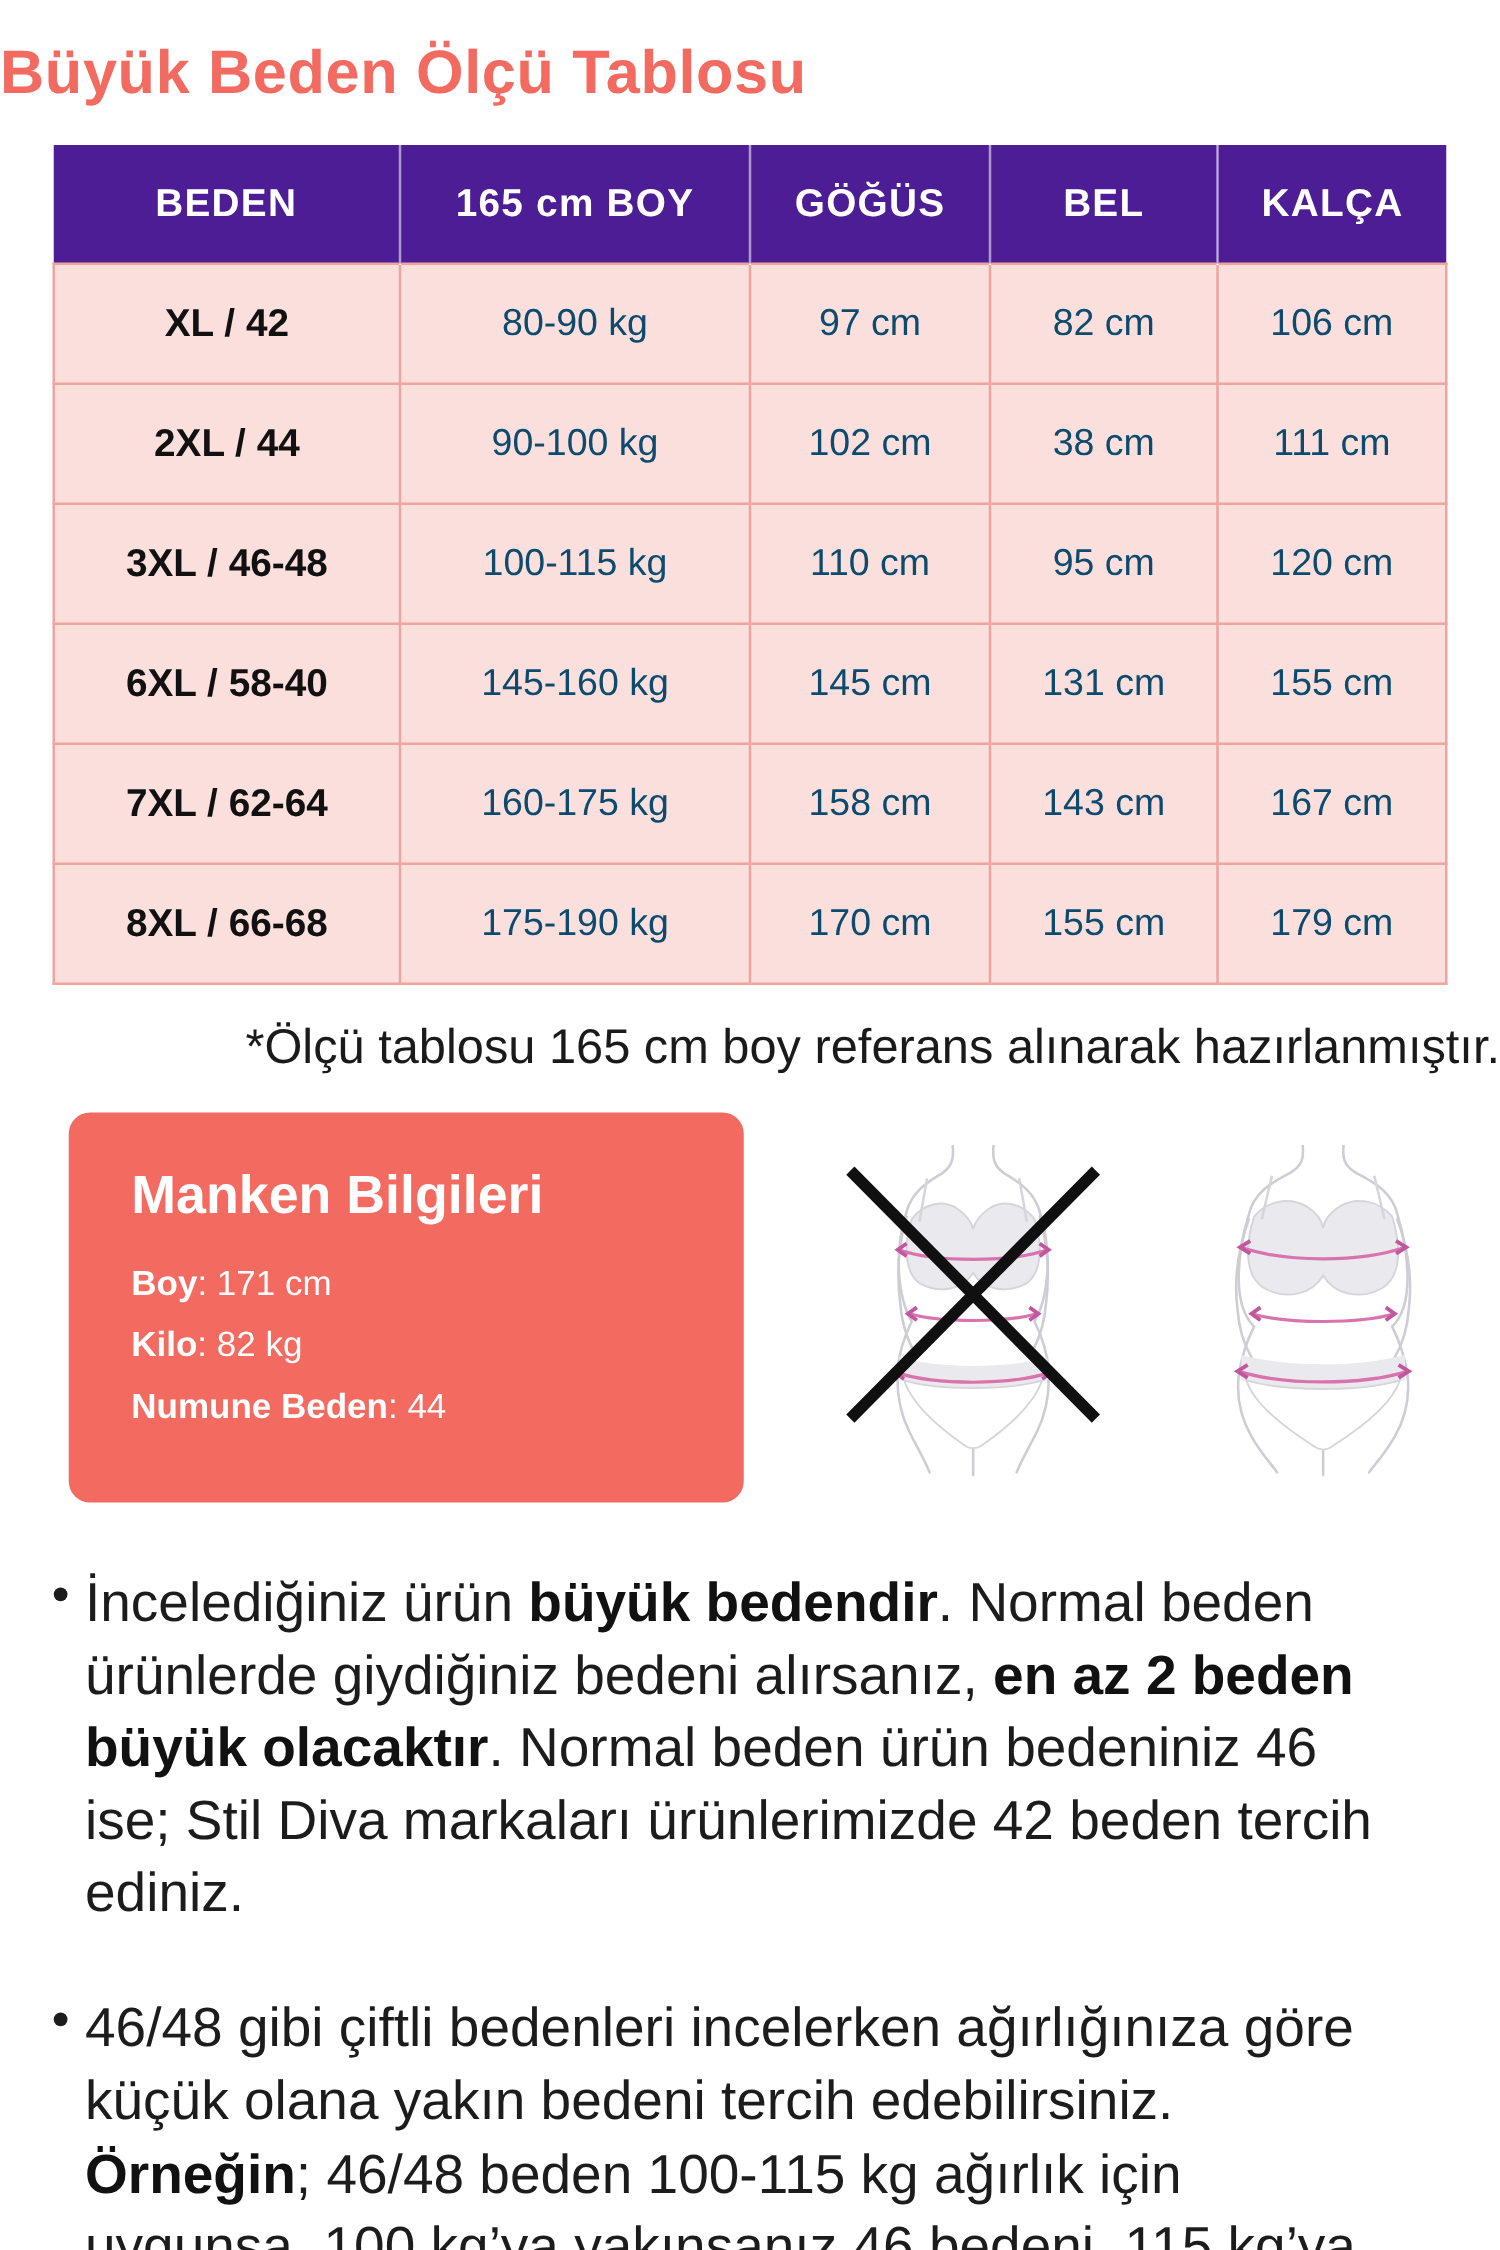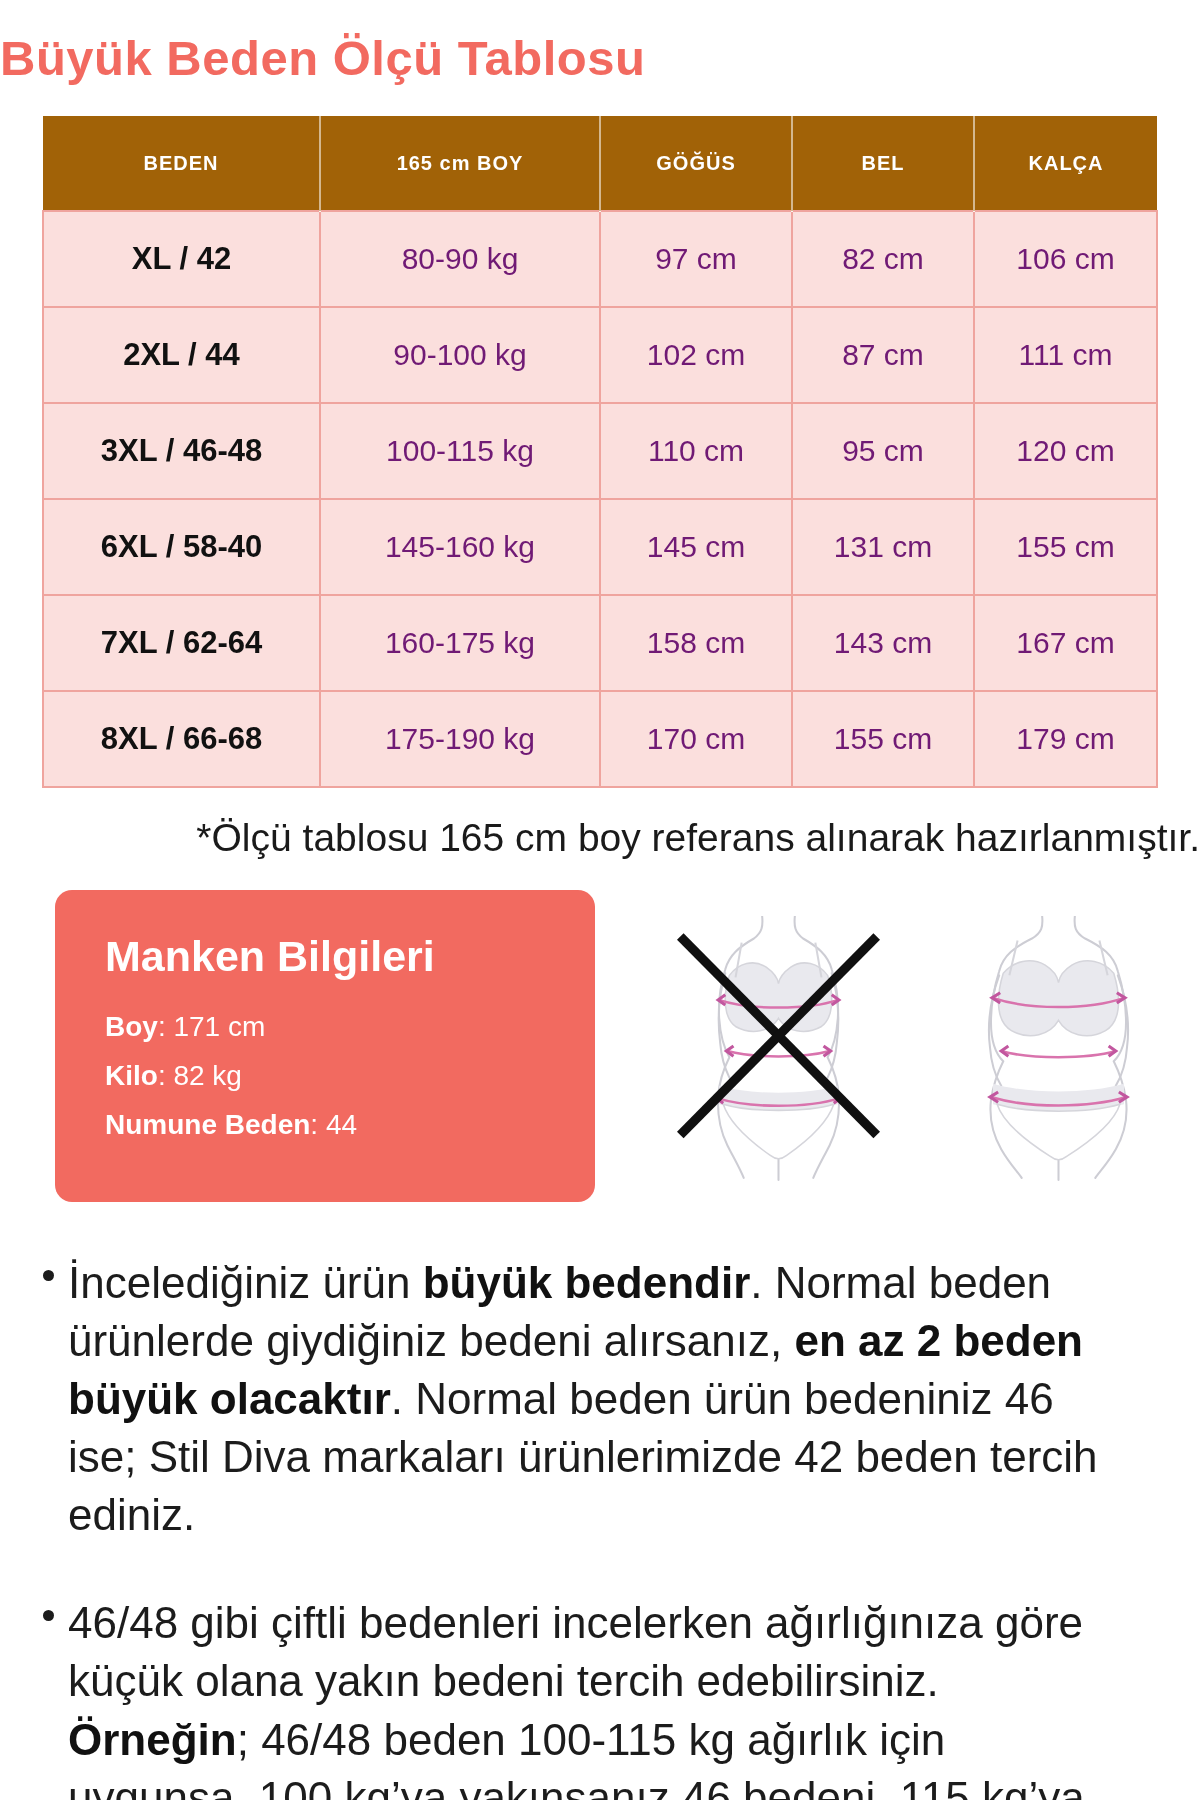--- a/index.html
+++ b/index.html
@@ -9,28 +9,28 @@
     position:relative;
   }
   .title{
     margin:30px 0 0 0;text-align:left;
     font-size:49px;font-weight:bold;letter-spacing:.5px;color:#F26A60;
   }
   table.size-table{
     margin:30px 0 0 42px;width:1114px;border-collapse:collapse;table-layout:fixed;
   }
   table.size-table th{
-    height:92px;background:#a16207;color:#ffffff;
-    font-size:20px;font-weight:bold;letter-spacing:1px;text-align:center;
+    height:92px;background:#4c1d95;color:#ffffff;
+    font-size:31px;font-weight:bold;letter-spacing:1px;text-align:center;
     border-right:2px solid rgba(255,255,255,.55);
   }
   table.size-table th:last-child{border-right:none;}
   table.size-table td{
     height:92px;background:#FBDFDD;border:2px solid #EFA49E;
-    font-size:30px;text-align:center;color:#701a75;
+    font-size:30px;text-align:center;color:#0c4a6e;
   }
   table.size-table td.c-size{font-weight:bold;font-size:31px;color:#111111;}
   .footnote{
     margin:28px 0 0 0;text-align:right;font-size:39px;color:#1a1a1a;padding-left:20px;
   }
   .model-section{position:relative;height:334px;margin-top:22px;}
   .model-card{
     position:absolute;left:55px;top:8px;width:540px;height:312px;box-sizing:border-box;
     background:#F26A60;border-radius:17px;color:#ffffff;
     padding:42px 28px 0 50px;
@@ -84,21 +84,21 @@
       <td>80-90 kg</td>
       <td>97 cm</td>
       <td>82 cm</td>
       <td>106 cm</td>
     </tr>
 
     <tr>
       <td class="c-size">2XL / 44</td>
       <td>90-100 kg</td>
       <td>102 cm</td>
-      <td>87 cm</td>
+      <td>38 cm</td>
       <td>111 cm</td>
     </tr>
 
     <tr>
       <td class="c-size">3XL / 46-48</td>
       <td>100-115 kg</td>
       <td>110 cm</td>
       <td>95 cm</td>
       <td>120 cm</td>
     </tr>

